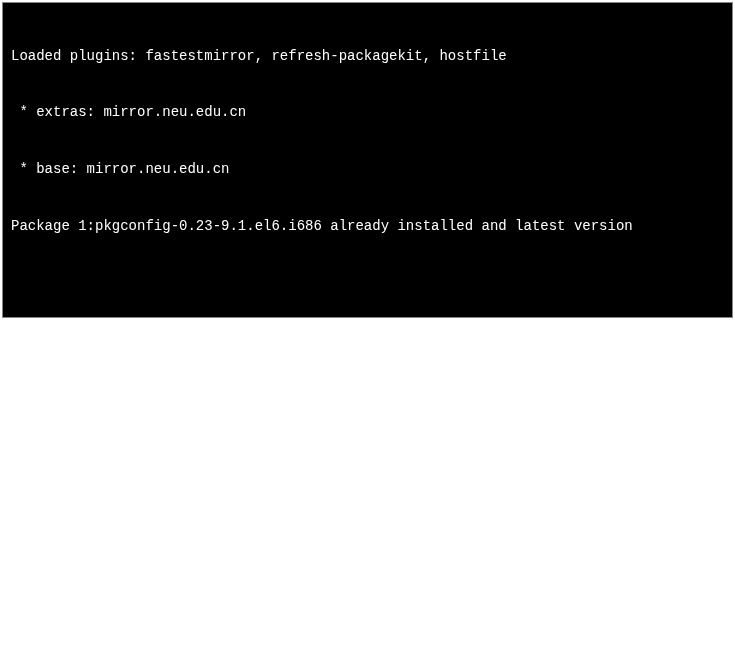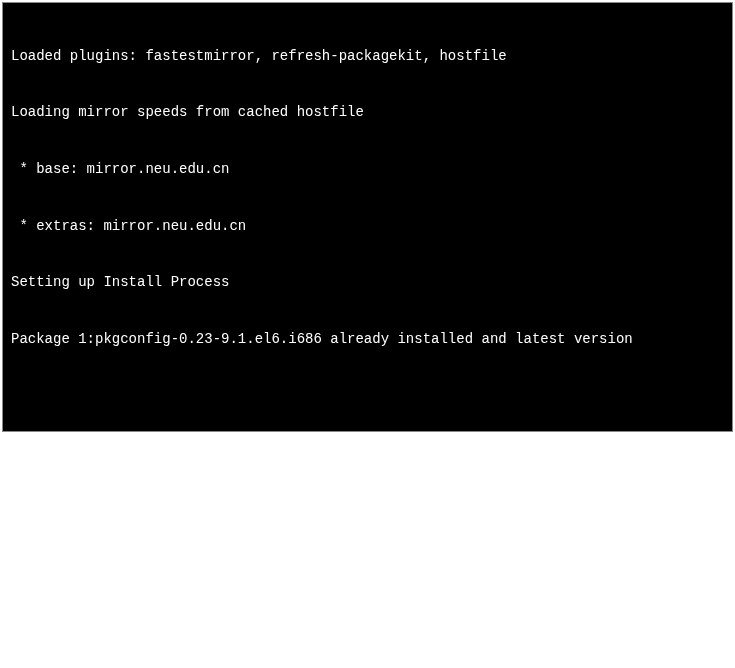--- a/index.html
+++ b/index.html
@@ -26,21 +26,19 @@
   .terminal .line {
     display: block;
     white-space: pre;
   }
 </style>
 </head>
 <body>
 
 <div class="terminal">
   <span class="line">Loaded plugins: fastestmirror, refresh-packagekit, hostfile</span>
-  <span class="line">Loading mirror speeds from cached hostfile</span>
+  <span class="line"> * extras: mirror.neu.edu.cn</span>
   <span class="line"> * base: mirror.neu.edu.cn</span>
-  <span class="line"> * extras: mirror.neu.edu.cn</span>
-  <span class="line">Setting up Install Process</span>
   <span class="line">Package 1:pkgconfig-0.23-9.1.el6.i686 already installed and latest version</span>
   
   
   
 </div>
 
 </body></html>

